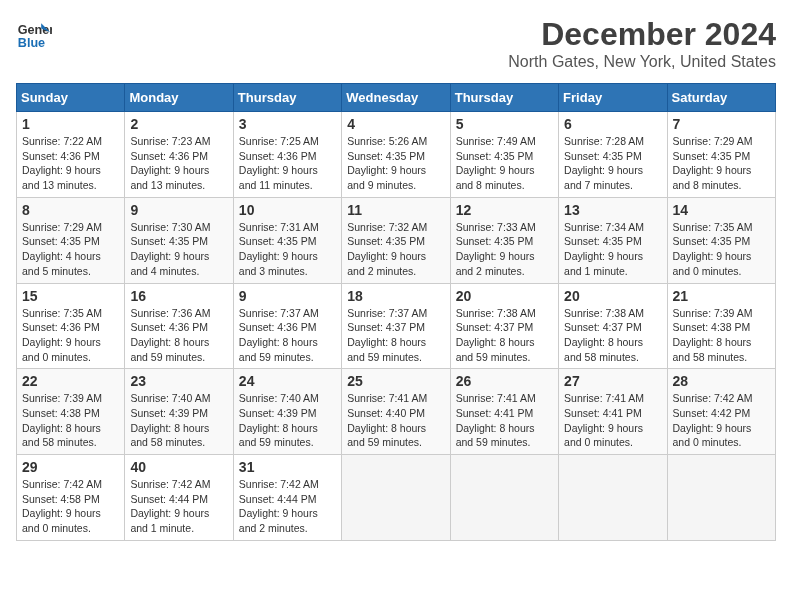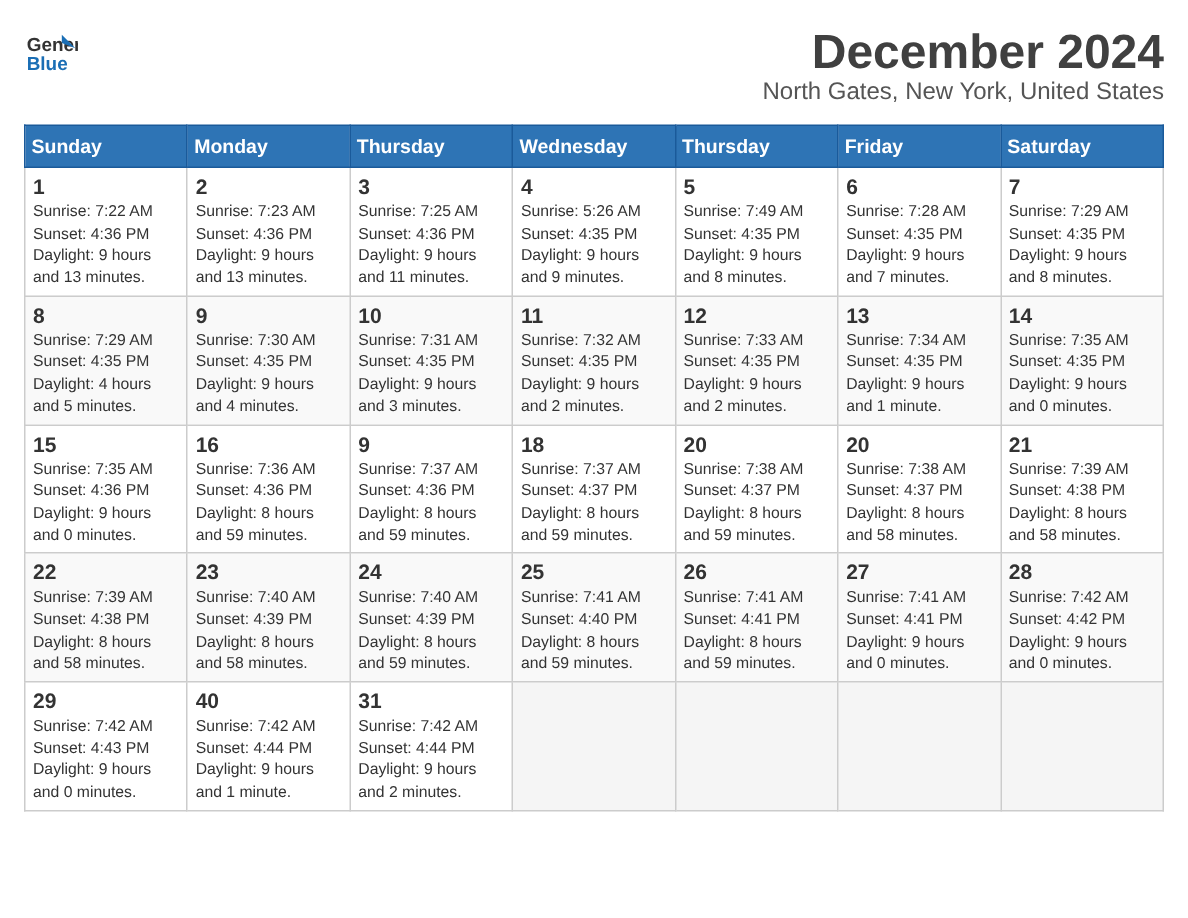--- a/index.html
+++ b/index.html
@@ -228,21 +228,21 @@
             <div class="day-info"><span>Sunrise: 7:41 AM</span><br><span>Sunset: 4:41 PM</span><br><span>Daylight: 9 hours and 0 minutes.</span></div>
           </td>
           <td>
             <span class="day-num">28</span>
             <div class="day-info"><span>Sunrise: 7:42 AM</span><br><span>Sunset: 4:42 PM</span><br><span>Daylight: 9 hours and 0 minutes.</span></div>
           </td>
         </tr>
         <tr>
           <td>
             <span class="day-num">29</span>
-            <div class="day-info"><span>Sunrise: 7:42 AM</span><br><span>Sunset: 4:43 PM</span><br><span>Daylight: 9 hours and 0 minutes.</span></div>
+            <div class="day-info"><span>Sunrise: 7:42 AM</span><br><span>Sunset: 4:58 PM</span><br><span>Daylight: 9 hours and 0 minutes.</span></div>
           </td>
           <td>
             <span class="day-num">40</span>
             <div class="day-info"><span>Sunrise: 7:42 AM</span><br><span>Sunset: 4:44 PM</span><br><span>Daylight: 9 hours and 1 minute.</span></div>
           </td>
           <td>
             <span class="day-num">31</span>
             <div class="day-info"><span>Sunrise: 7:42 AM</span><br><span>Sunset: 4:44 PM</span><br><span>Daylight: 9 hours and 2 minutes.</span></div>
           </td>
           <td class="empty"></td>

